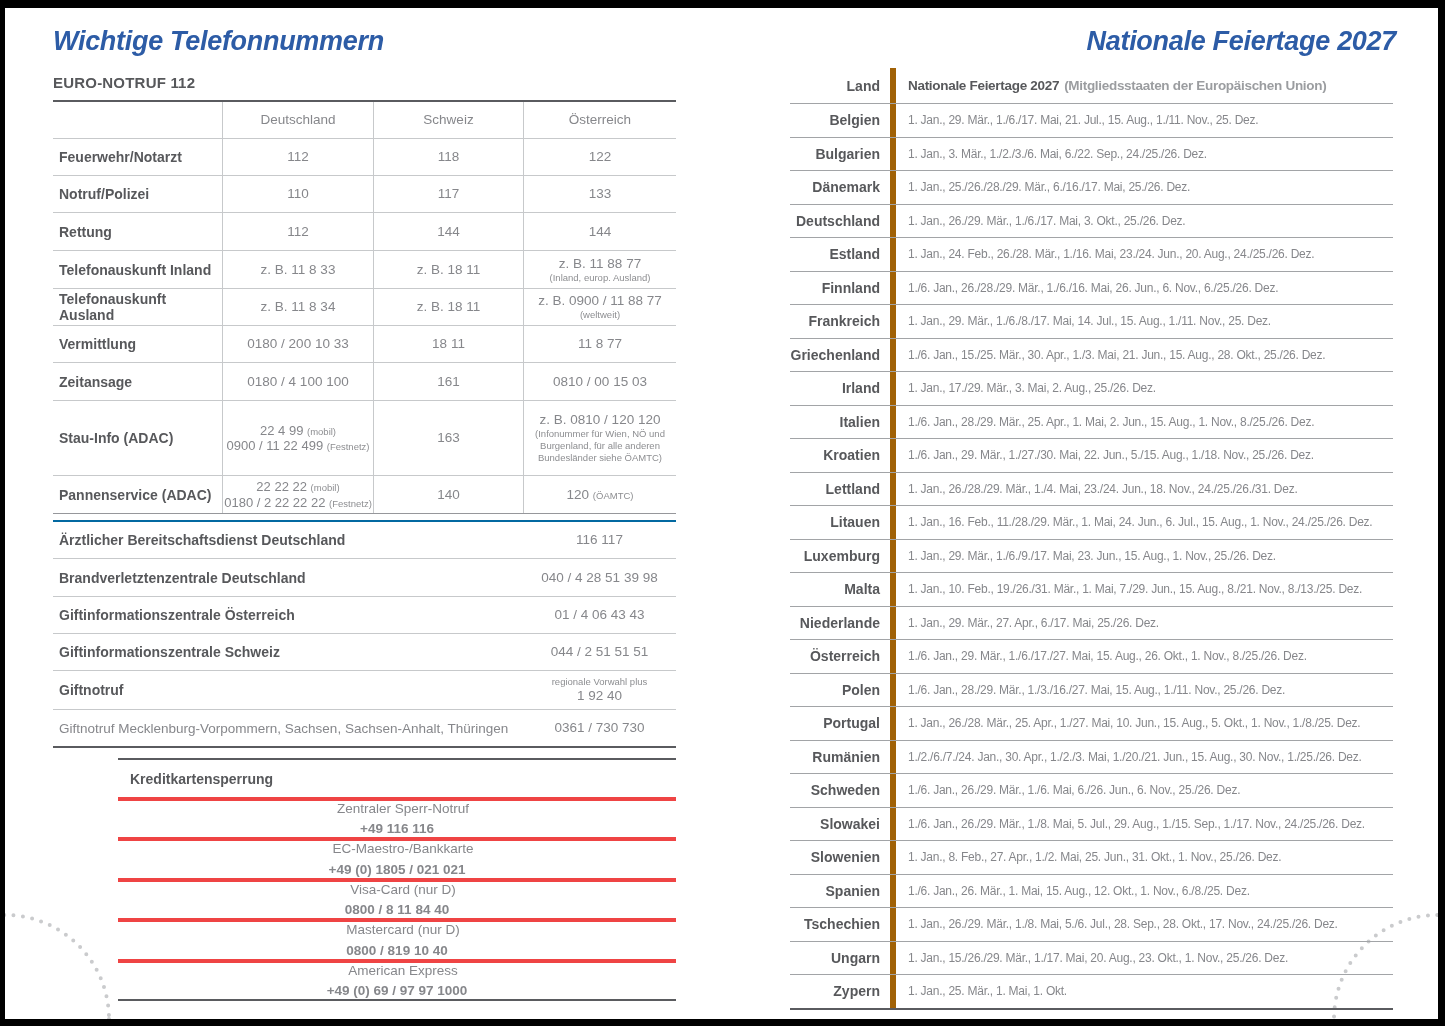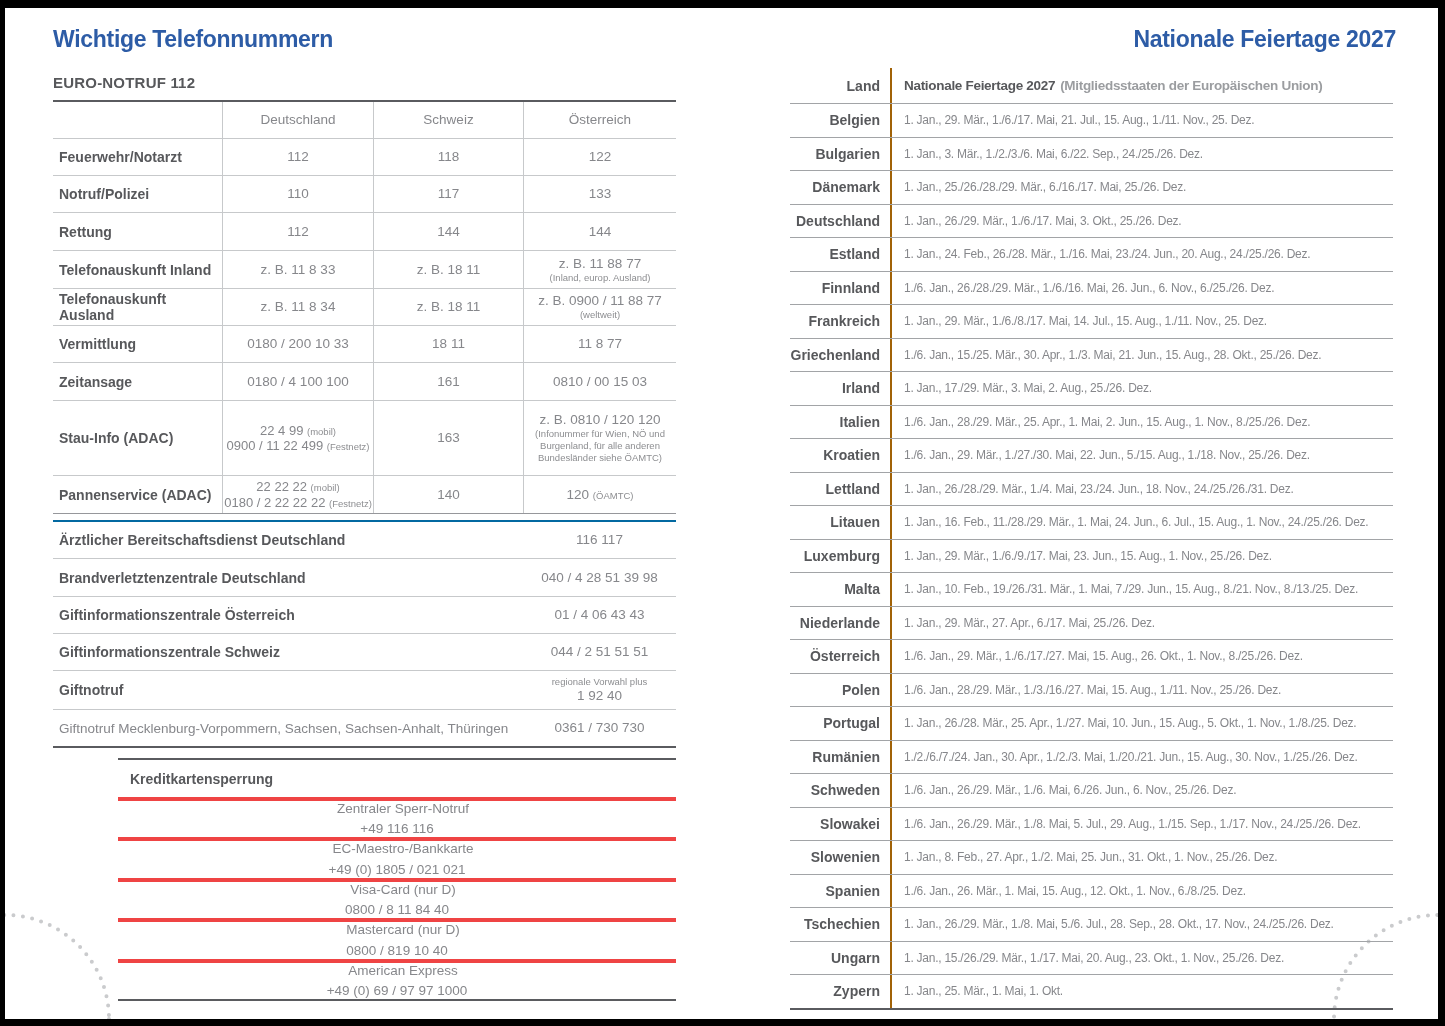--- a/index.html
+++ b/index.html
@@ -9,22 +9,22 @@
     -webkit-font-smoothing:antialiased;
   }
   .page{
     position:absolute;left:5px;top:8px;width:1433px;height:1011px;
     background:#ffffff;overflow:hidden;
   }
   .arcs{position:absolute;left:0;top:0;pointer-events:none;}
 
   
   .page-title{
-    position:absolute;top:18px;font-size:23px;font-weight:bold;
-    color:#2d5ca6;letter-spacing:-0.3px;white-space:nowrap;
+    position:absolute;top:18px;font-size:27px;font-weight:bold;
+    color:#2d5ca6;letter-spacing:-0.3px;white-space:nowrap;font-style:italic;
   }
   .title-left{left:48px;}
   .title-right{right:42px;text-align:right;}
 
   .euro-heading{
     position:absolute;left:48px;top:66px;font-size:15px;font-weight:bold;
     color:#57585b;letter-spacing:0.2px;
   }
 
   
@@ -65,29 +65,29 @@
 
   
   .t3{
     position:absolute;left:113px;top:750px;width:558px;
     border-top:2px solid #5a5b5f;border-bottom:2px solid #5a5b5f;
   }
   .t3-row{display:flex;align-items:center;}
   .t3-row + .t3-row{border-top:4px solid #ef4444;flex-direction:column;}
   .t3 .l{flex:1;padding-left:12px;}
   .t3 .l.reg{font-weight:normal;color:#86878b;font-size:13.5px;}
-  .t3 .vcol{width:153px;text-align:center;}
+  .t3 .vcol{width:153px;text-align:center;font-weight:bold;}
 
   
   .ht{position:absolute;left:785px;top:60px;width:603px;}
   .ht-row{display:flex;align-items:stretch;height:32.5px;border-bottom:1px solid #a2a4a7;}
   .ht-row.head{height:35px;}
   .ht-row:last-child{border-bottom:2px solid #5a5b5f;}
   .ht .country{
-    width:90px;padding-right:10px;border-right:2px solid #a16207;
+    width:90px;padding-right:10px;border-right:6px solid #a16207;
     display:flex;align-items:center;justify-content:flex-end;
     font-weight:bold;font-size:14px;color:#57585b;white-space:nowrap;
   }
   .ht .dates{
     flex:1;padding-left:12px;display:flex;align-items:center;
     font-size:12px;color:#86878b;letter-spacing:-0.25px;white-space:nowrap;
   }
   .ht .head-right{
     flex:1;padding-left:12px;display:flex;align-items:center;gap:5px;
     font-size:13.5px;letter-spacing:-0.3px;white-space:nowrap;

